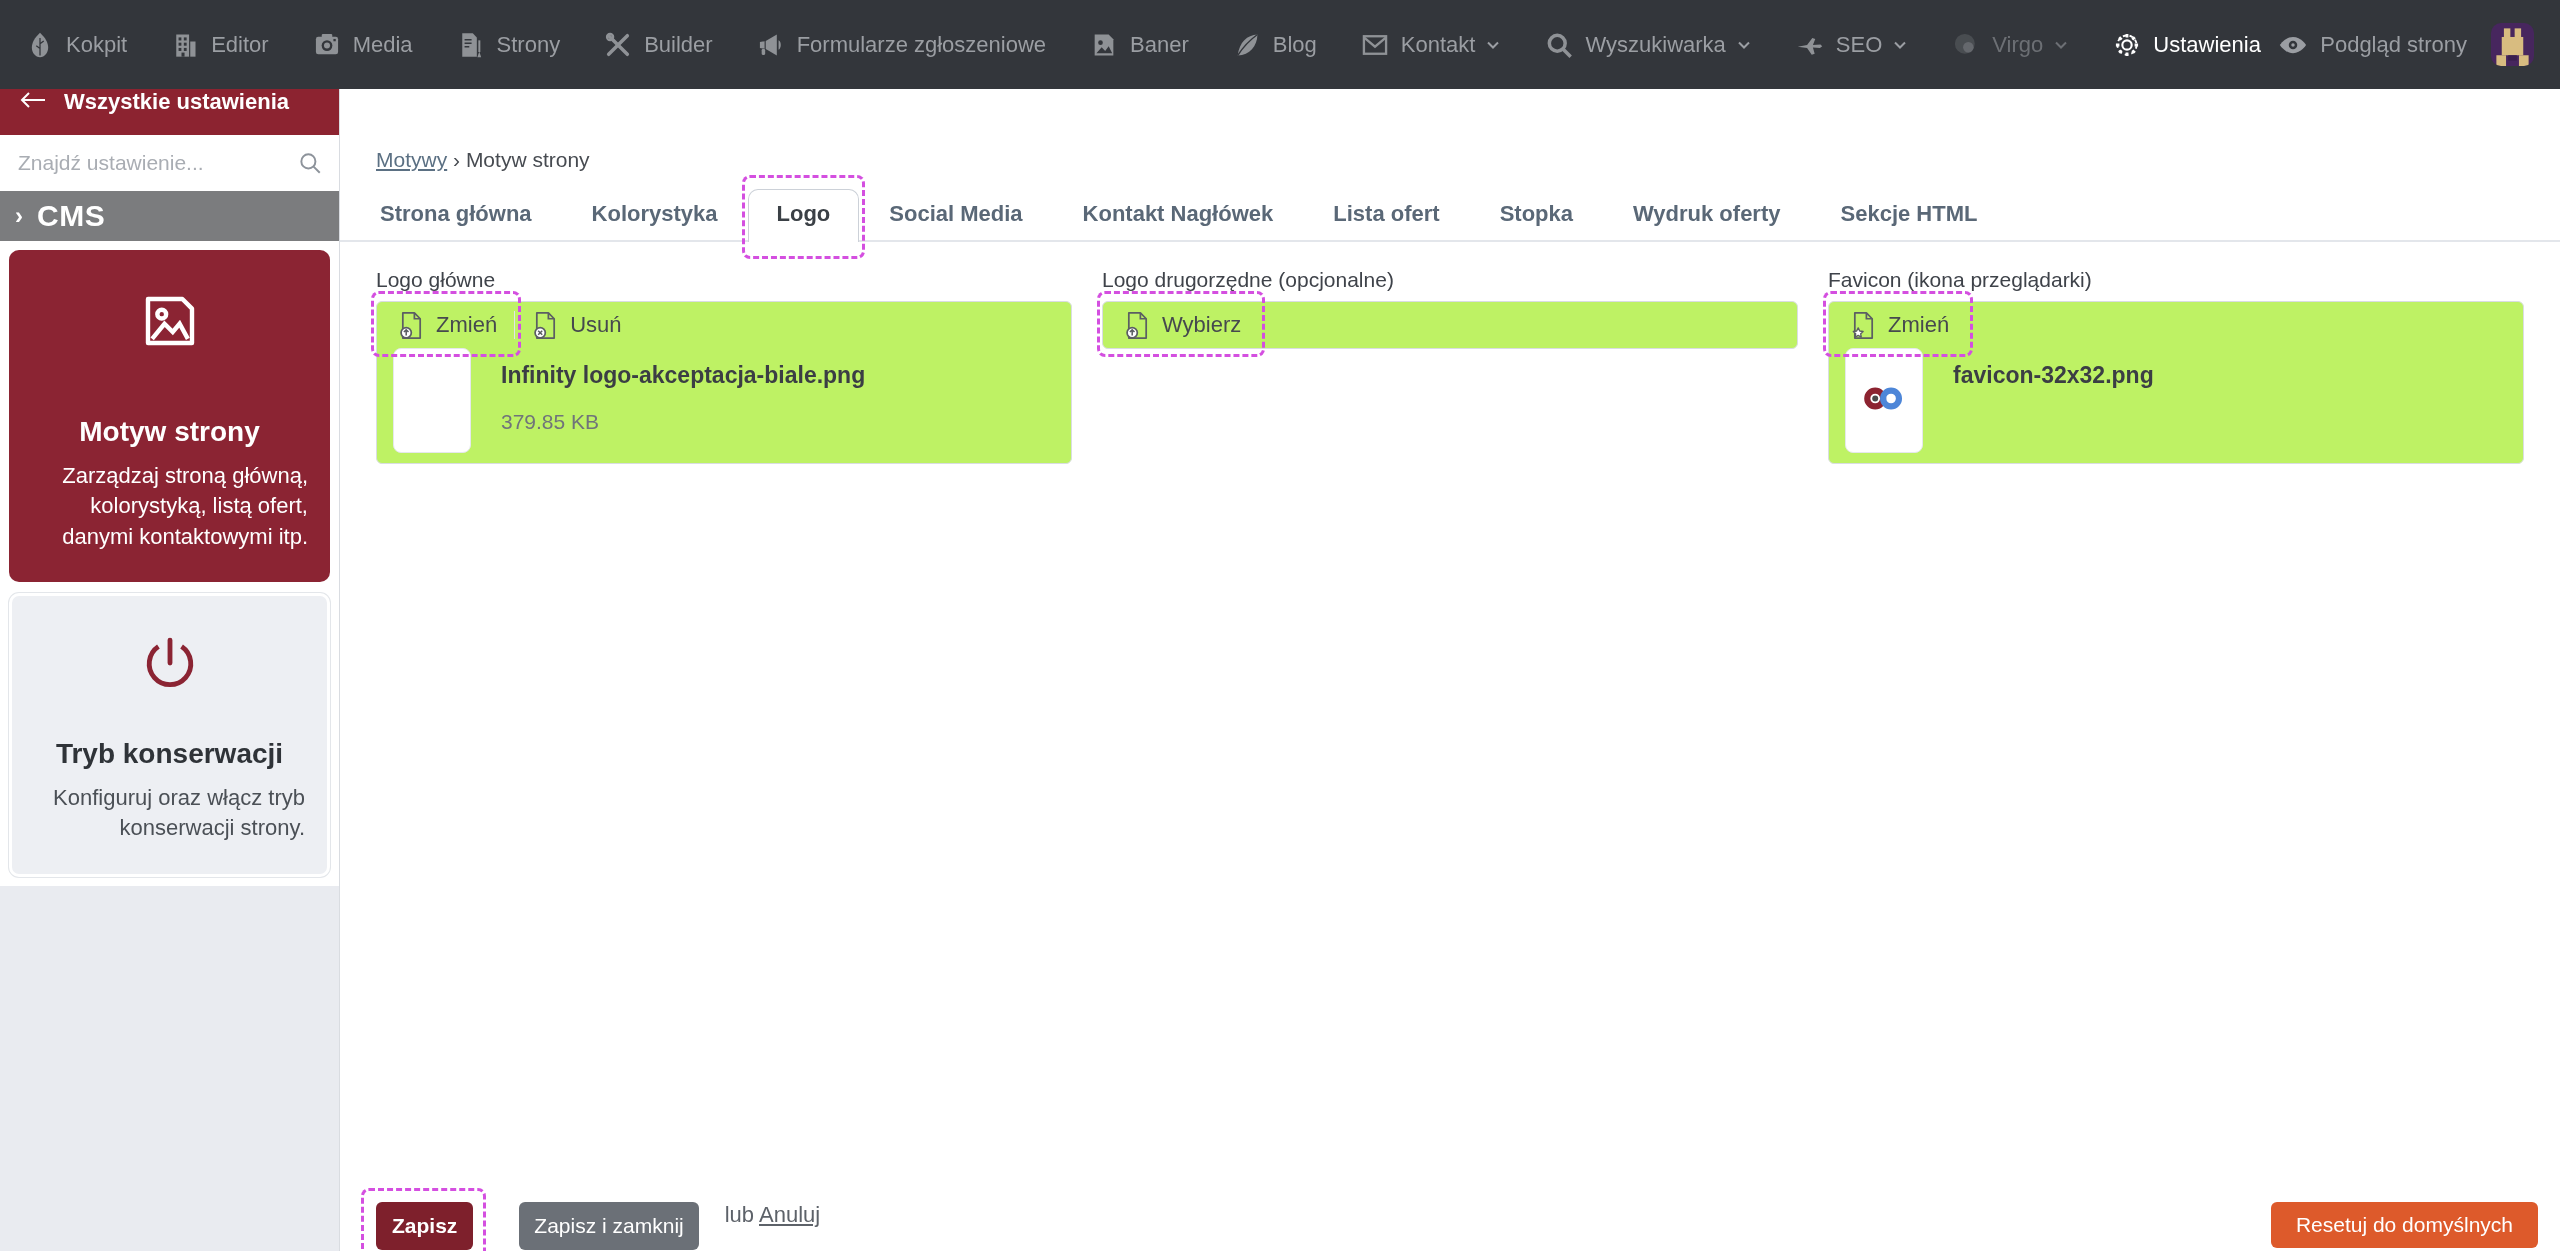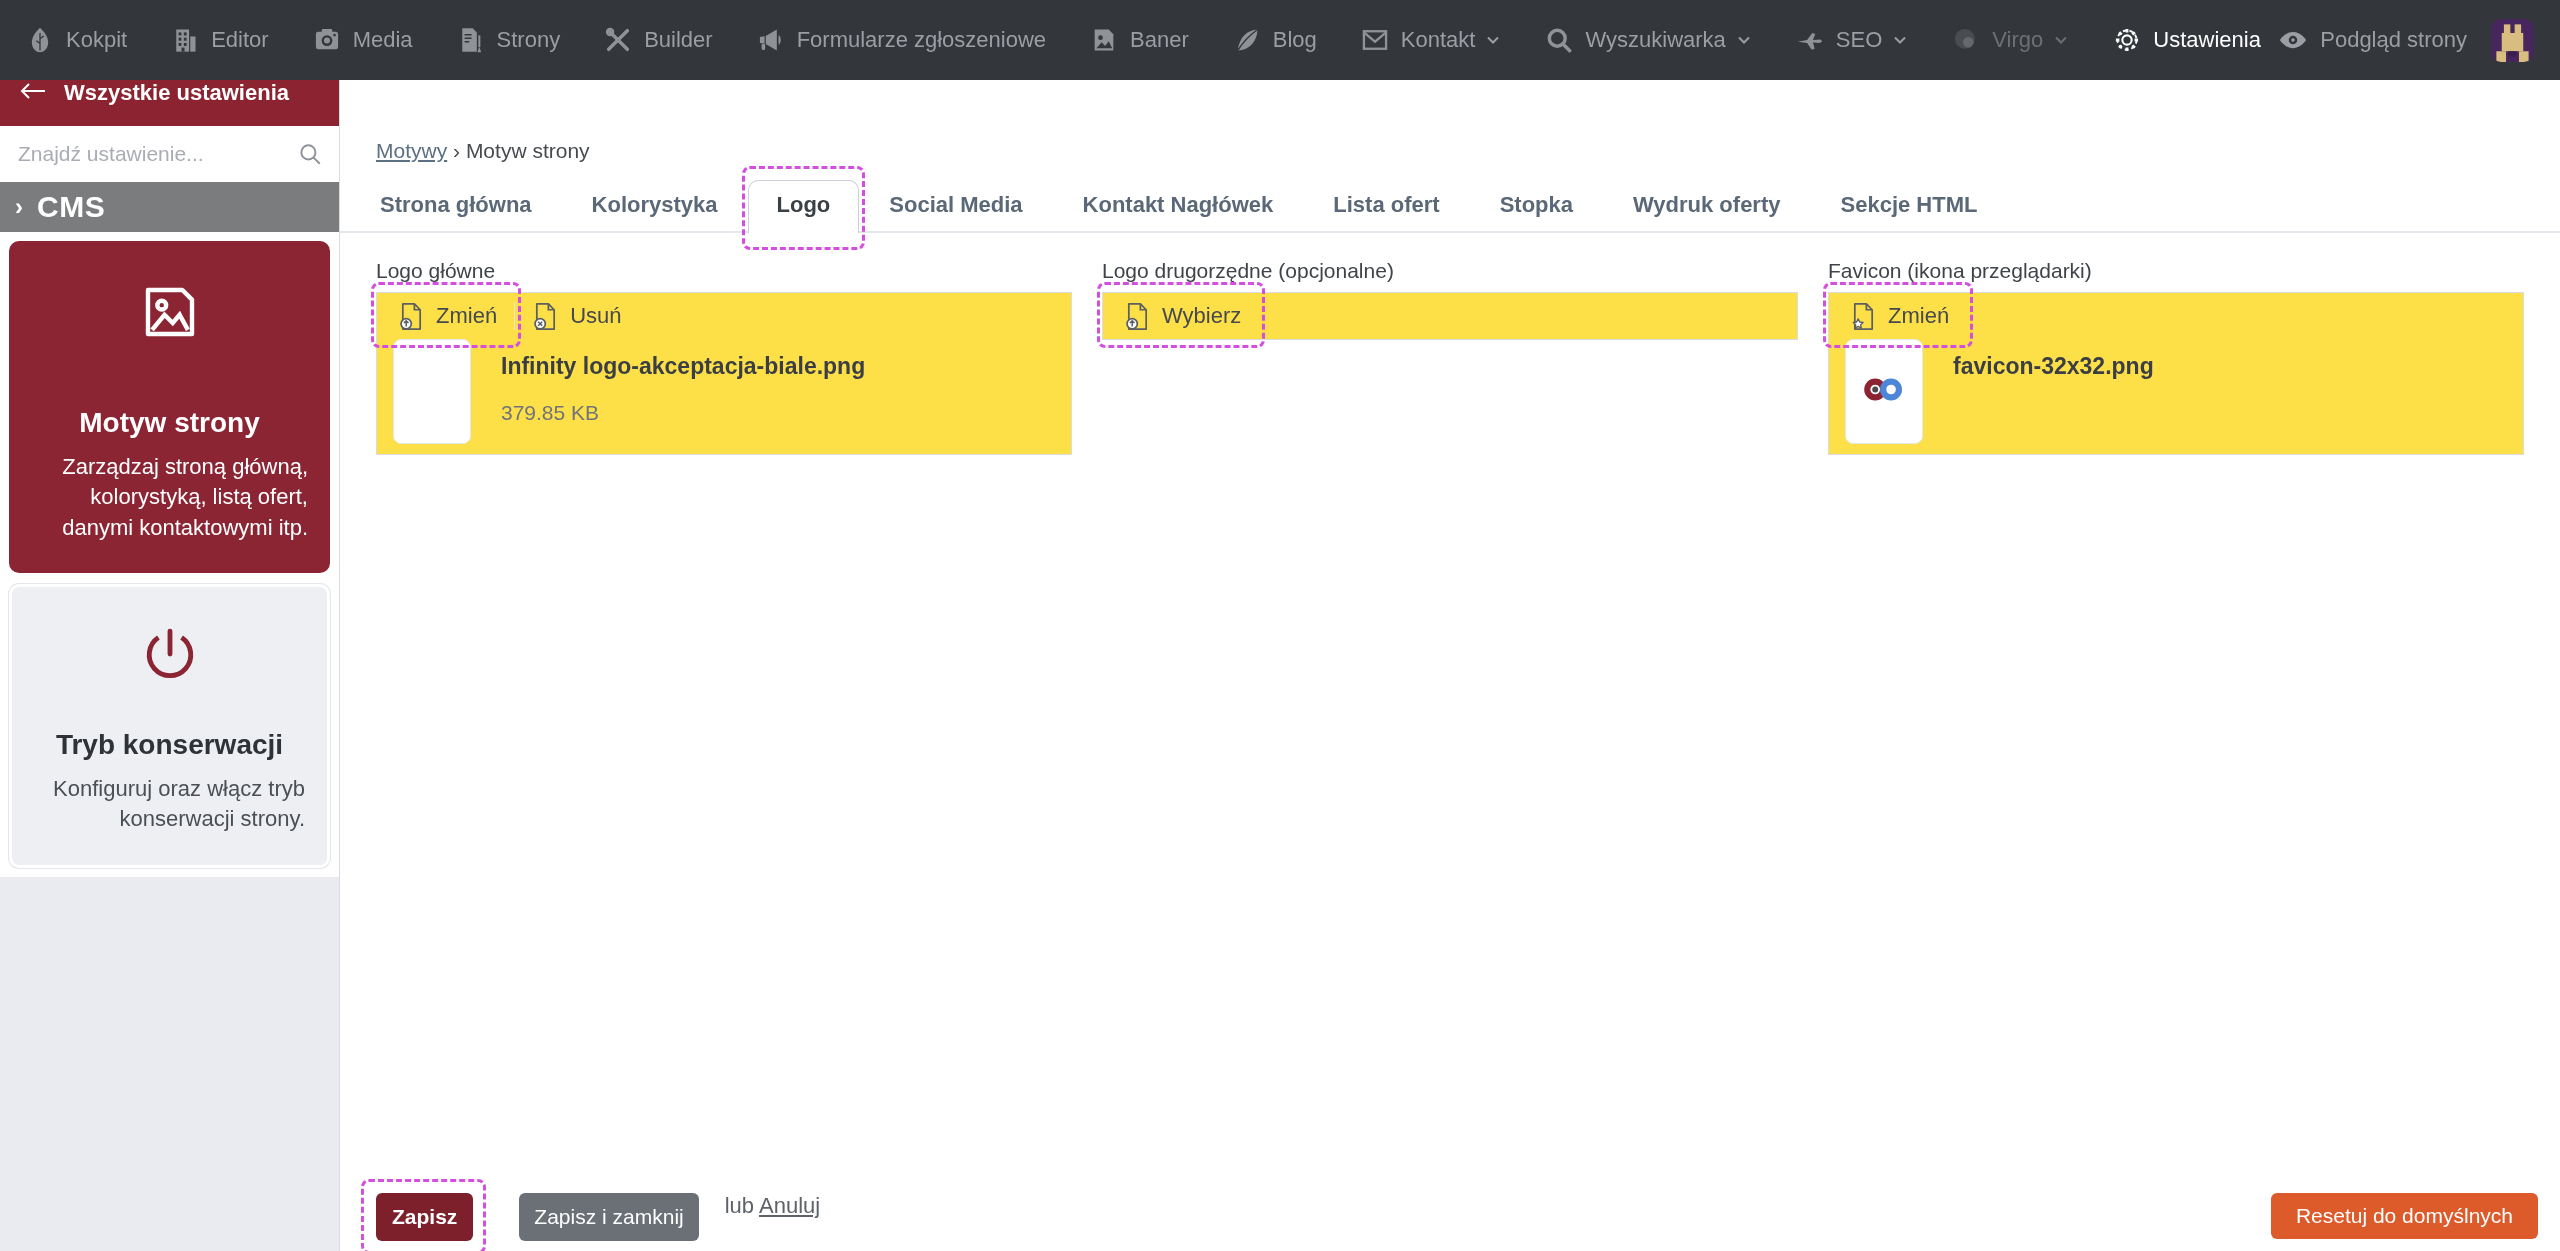--- a/index.html
+++ b/index.html
@@ -8,21 +8,21 @@
     --gray-btn:#6b7077; --reset-btn:#dd5a2b; --ann:#d44fe0;
     --cms-bar:#7b7c7e; --tab-text:#5a6877; --link:#5b7083;
     --panel-border:#d9dde2;
   }
   *{box-sizing:border-box;}
   html,body{margin:0;padding:0;}
   body{width:2560px;height:1251px;overflow:hidden;background:#fff;
        font-family:"Liberation Sans",sans-serif;-webkit-font-smoothing:antialiased;}
 
   
-  .navbar{height:80px;background:var(--nav-bg);display:flex;padding:8px 26px;}
+  .navbar{height:89px;background:var(--nav-bg);display:flex;padding:8px 26px;}
   .nav-items{display:flex;align-items:center;gap:44px;}
   .nav-item{display:flex;align-items:center;gap:12px;color:var(--nav-text);font-size:22px;cursor:pointer;white-space:nowrap;}
   .nav-item .ic{width:28px;height:28px;color:var(--nav-icon);display:inline-flex;}
   .nav-item .ic svg{width:100%;height:100%;}
   .nav-item.active{color:#fff;}
   .nav-item.active .ic{color:#fff;}
   .nav-item.dim{opacity:.55;}
   .caret{width:16px;height:16px;display:inline-flex;margin-left:-2px;}
   .caret svg{width:100%;height:100%;}
   .nav-right{margin-left:auto;display:flex;align-items:center;gap:24px;}
@@ -61,21 +61,21 @@
   .main{flex:1;position:relative;padding:0 36px;background:#fff;min-width:0;}
   .breadcrumb{padding-top:26px;font-size:21px;color:#474b51;margin-top:33px;}
   .breadcrumb a{color:var(--link);text-decoration:underline;cursor:pointer;}
   .tabs{display:flex;align-items:flex-end;margin:22px -36px 0;padding:0 36px;border-bottom:2px solid #e3e6eb;height:48px;}
   .tab{padding:0 30px 13px;font-size:22px;font-weight:600;color:var(--tab-text);cursor:pointer;white-space:nowrap;}
   .tab:first-child{padding-left:4px;}
   .tab.active{background:#fff;border:1px solid #ccd1d8;border-bottom:none;border-radius:10px 10px 0 0;padding:11px 28px 15px;margin-bottom:-2px;color:#3b4046;position:relative;}
 
   .grid{display:grid;grid-template-columns:1fr 1fr 1fr;gap:30px;margin-top:26px;}
   .sec-label{font-size:21px;color:#3f434a;margin-bottom:9px;}
-  .panel{border:1px solid var(--panel-border);border-radius:0;background:#fde047;}
+  .panel{border:1px solid var(--panel-border);border-radius:6px;background:#bef264;}
   .toolbar{display:flex;align-items:center;height:46px;padding:0 6px;}
   .tb-btn{display:flex;align-items:center;gap:11px;padding:0 15px;font-size:22px;color:#46494e;position:relative;cursor:pointer;height:100%;}
   .tb-btn .ic{width:27px;height:29px;color:#5b5e63;display:inline-flex;}
   .tb-btn .ic svg{width:100%;height:100%;}
   .tb-sep{width:1px;height:28px;background:#e2e5e9;margin:0 2px;flex:none;}
   .filerow{display:flex;gap:30px;padding:0 16px 10px;}
   .thumb{width:78px;height:105px;border:1px solid #e5e8ec;border-radius:8px;background:#fff;display:flex;align-items:center;justify-content:center;flex:none;}
   .fmeta{padding-top:14px;min-width:0;}
   .fname{font-size:23px;font-weight:bold;color:#3b3e44;}
   .fsize{font-size:21px;color:#70747a;margin-top:21px;}

